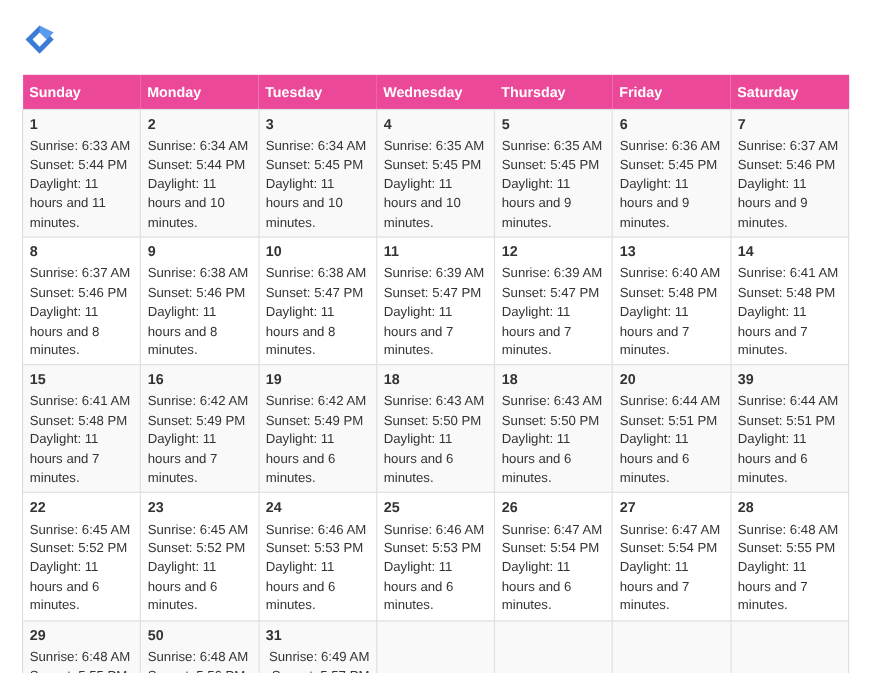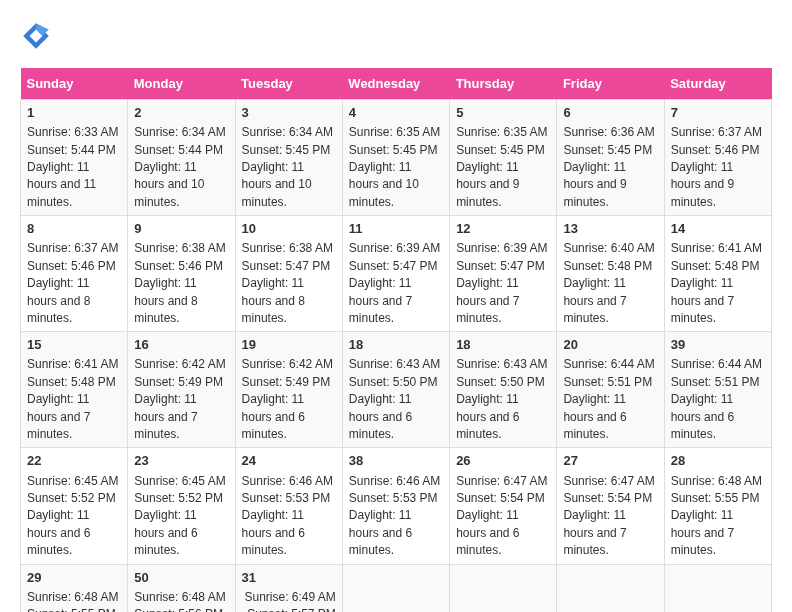--- a/index.html
+++ b/index.html
@@ -267,21 +267,21 @@
 Sunset: 5:52 PM
 Daylight: 11 hours and 6 minutes.</div>
         </td>
         <td>
           <span class="day-num">24</span>
           <div class="day-info" style="white-space: pre-line;">Sunrise: 6:46 AM
 Sunset: 5:53 PM
 Daylight: 11 hours and 6 minutes.</div>
         </td>
         <td>
-          <span class="day-num">38</span>
+          <span class="day-num">25</span>
           <div class="day-info" style="white-space: pre-line;">Sunrise: 6:46 AM
 Sunset: 5:53 PM
 Daylight: 11 hours and 6 minutes.</div>
         </td>
         <td>
           <span class="day-num">26</span>
           <div class="day-info" style="white-space: pre-line;">Sunrise: 6:47 AM
 Sunset: 5:54 PM
 Daylight: 11 hours and 6 minutes.</div>
         </td>

